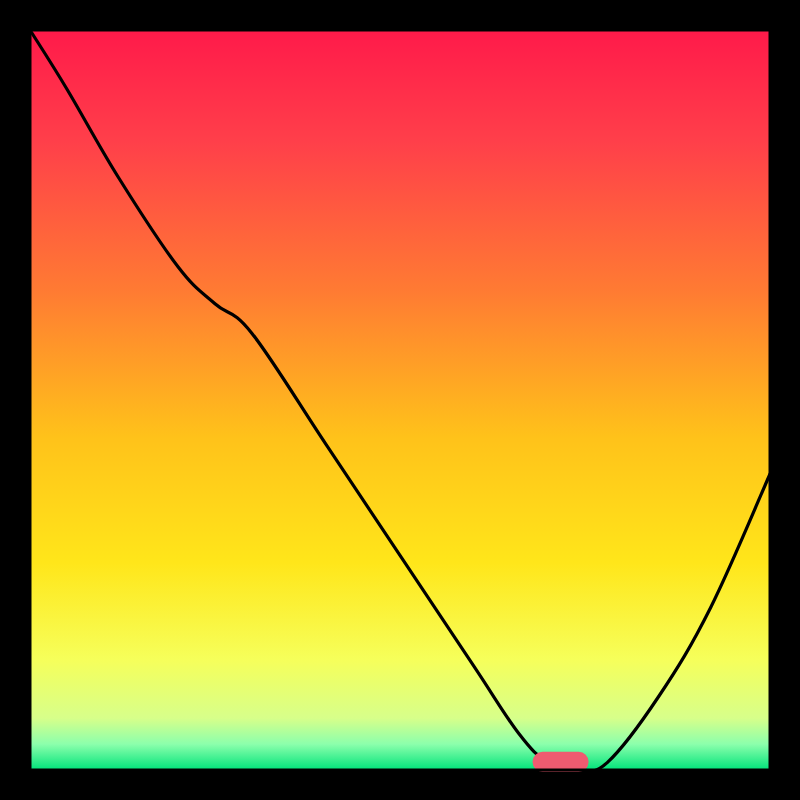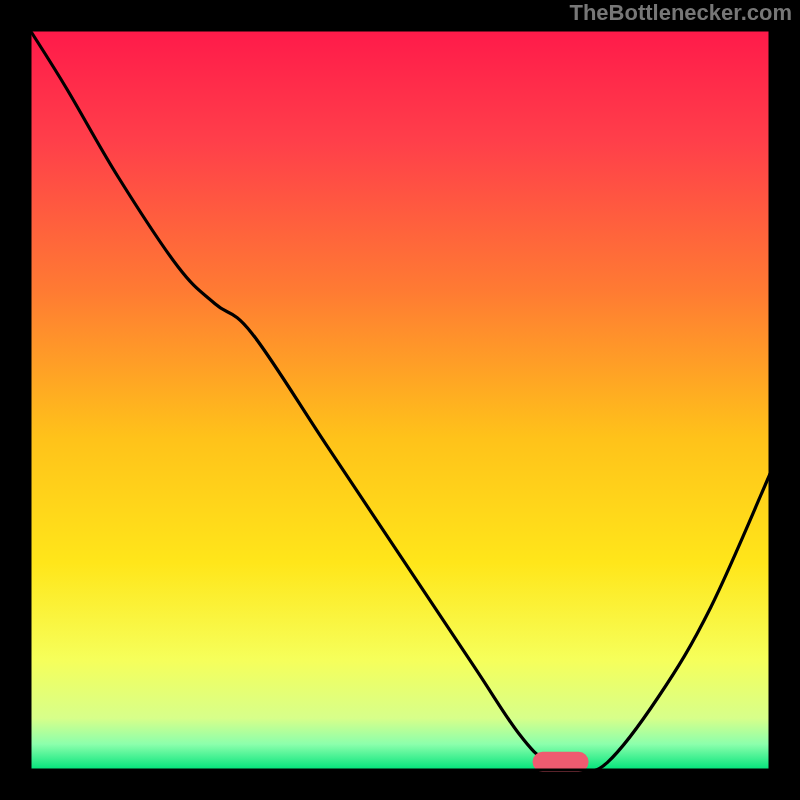--- a/index.html
+++ b/index.html
@@ -26,21 +26,20 @@
     z-index: 5;
   }
   svg {
     display: block;
   }
 </style>
 </head>
 <body>
 <div class="wrapper">
 
-<div class="attrib">TheBottlenecker.com</div>
 
 <svg id="chart-svg" width="800" height="800" viewBox="0 0 800 800">
   <defs>
     <linearGradient id="bg-grad" x1="0" y1="0" x2="0" y2="1">
           <stop offset="0%" stop-color="#ff1a4a"></stop>
           <stop offset="15%" stop-color="#ff3f4a"></stop>
           <stop offset="35%" stop-color="#ff7a33"></stop>
           <stop offset="55.00000000000001%" stop-color="#ffc21a"></stop>
           <stop offset="72%" stop-color="#ffe61a"></stop>
           <stop offset="85%" stop-color="#f6ff5a"></stop>

